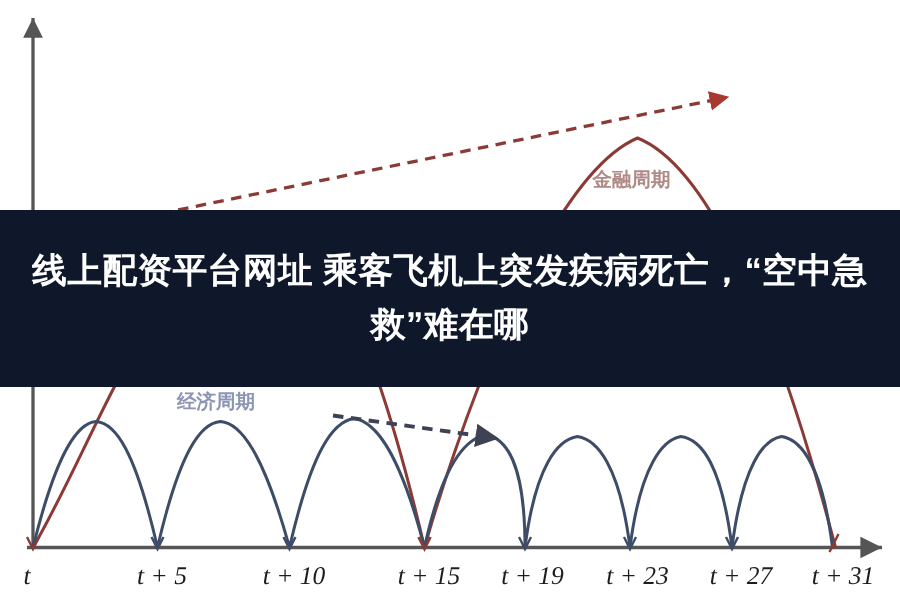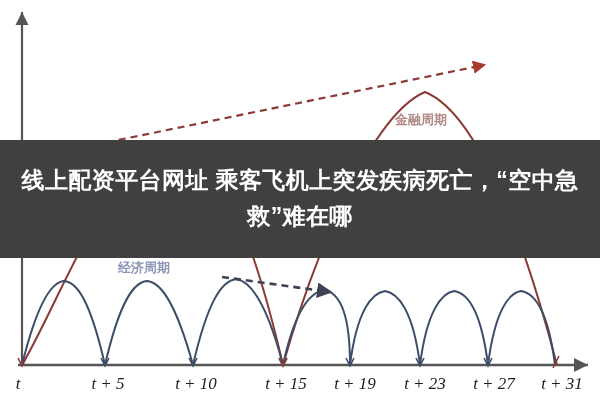--- a/index.html
+++ b/index.html
@@ -39,21 +39,21 @@
     font-size: 13px;
     font-weight: 600;
     fill: #8c96b4;
   }
   #overlay-band {
     position: absolute;
     left: 0;
     top: 140px;
     width: 600px;
     height: 118px;
-    background: #404040;
+    background: #0f172a;
     display: flex;
     align-items: center;
     justify-content: flex-start;
     box-sizing: border-box;
     padding: 0 14px;
   }
   #overlay-title {
     margin: 0;
     color: #ffffff;
     font-family: "Liberation Sans", sans-serif;

